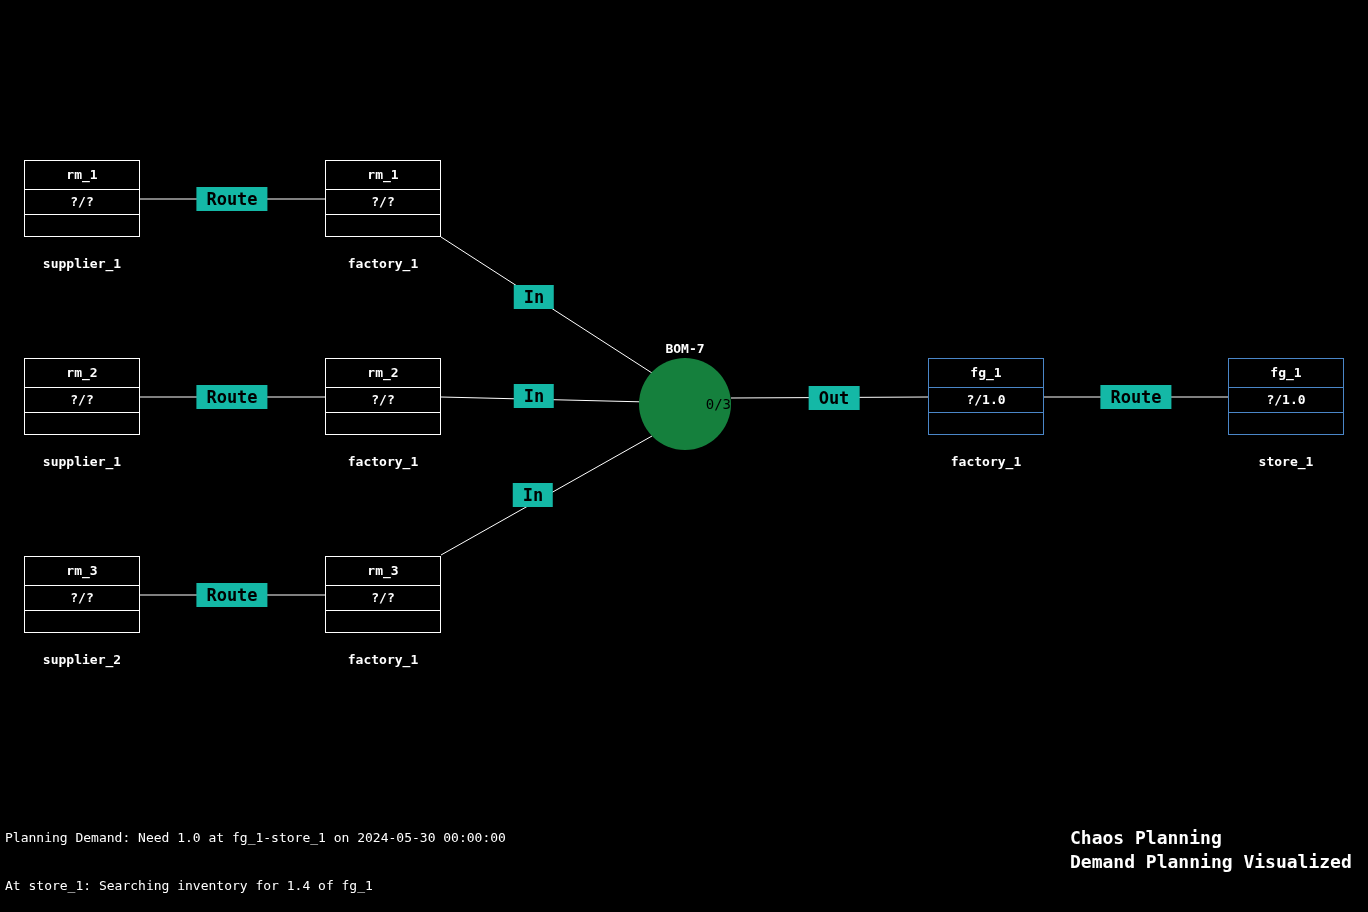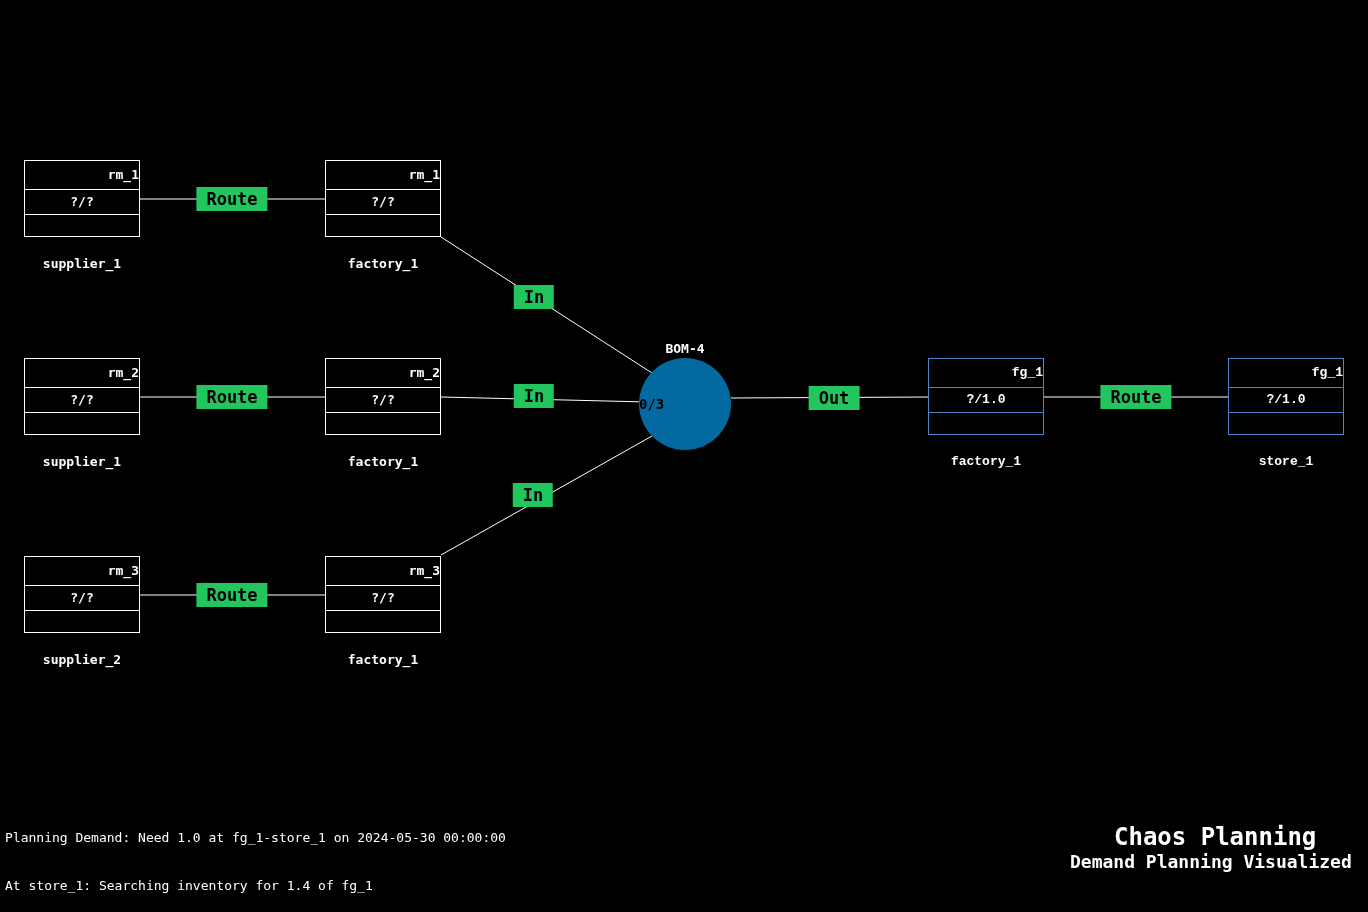--- a/index.html
+++ b/index.html
@@ -27,26 +27,25 @@
     box-sizing: border-box;
     width: 116px;
     height: 77px;
     border: 1px solid #ffffff;
     background: #000000;
     color: #ffffff;
     text-align: center;
     font-weight: bold;
     font-size: 13px;
   }
-  .node.blue { border-color: #4a86c8; font-family: Liberation Mono, monospace; }
+  .node.blue { border-color: #4a86c8; }
   .node .row-item {
     height: 28px;
     line-height: 28px;
     border-bottom: 1px solid #ffffff;
-    text-align: right;
   }
   .node .row-qty {
     height: 24px;
     line-height: 24px;
     border-bottom: 1px solid #ffffff;
   }
   .node .row-loc {
     height: 21px;
     line-height: 21px;
     margin-top: 38px;
@@ -59,21 +58,21 @@
   .n3 { left: 325px; top: 358px; }
   .n4 { left: 24px;  top: 556px; }
   .n5 { left: 325px; top: 556px; }
   .n6 { left: 928px; top: 358px; }
   .n7 { left: 1228px; top: 358px; }
 
   
   .chip {
     position: absolute;
     transform: translate(-50%, -50%);
-    background: #22c55e;
+    background: #14b8a6;
     color: #000000;
     font-weight: bold;
     font-size: 17px;
     line-height: 22px;
     padding: 1px 10px;
     white-space: nowrap;
   }
   .route1 { left: 232px;  top: 199px; }
   .route2 { left: 232px;  top: 397px; }
   .route3 { left: 232px;  top: 595px; }
@@ -84,27 +83,27 @@
   .out1 { left: 834px; top: 398px; }
 
   
   .bom-circle {
     position: absolute;
     left: 639px;
     top: 358px;
     width: 92px;
     height: 92px;
     border-radius: 50%;
-    background: #0369a1;
+    background: #15803d;
     color: #000000;
-    font-weight: bold;
+    font-weight: normal;
     font-size: 14px;
     display: flex;
     align-items: center;
-    justify-content: flex-start;
+    justify-content: flex-end;
   }
   .bom-name {
     position: absolute;
     left: 685px;
     top: 348px;
     transform: translate(-50%, -50%);
     color: #ffffff;
     font-weight: bold;
     font-size: 13px;
     white-space: nowrap;
@@ -124,24 +123,23 @@
 
   
   .branding {
     position: absolute;
     left: 1070px;
     top: 823px;
     color: #ffffff;
     white-space: nowrap;
   }
   .branding .main {
-    font-size: 24px;
+    font-size: 18px;
     font-weight: bold;
     line-height: 29px;
-    margin-left: 44px;
   }
   .branding .sub {
     font-size: 18px;
     font-weight: bold;
     line-height: 20px;
   }
 </style>
 </head>
 <body>
 
@@ -193,21 +191,21 @@
     <div class="row-item">fg_1</div>
     <div class="row-qty">?/1.0</div>
     <div class="row-loc">factory_1</div>
   </div>
   <div class="node blue n7">
     <div class="row-item">fg_1</div>
     <div class="row-qty">?/1.0</div>
     <div class="row-loc">store_1</div>
   </div>
 
-  <div class="bom-name">BOM-4</div>
+  <div class="bom-name">BOM-7</div>
   <div class="bom-circle">
     <span>0/3</span>
   </div>
 
   <div class="chip route1">Route</div>
   <div class="chip route2">Route</div>
   <div class="chip route3">Route</div>
   <div class="chip route4">Route</div>
   <div class="chip in1">In</div>
   <div class="chip in2">In</div>

